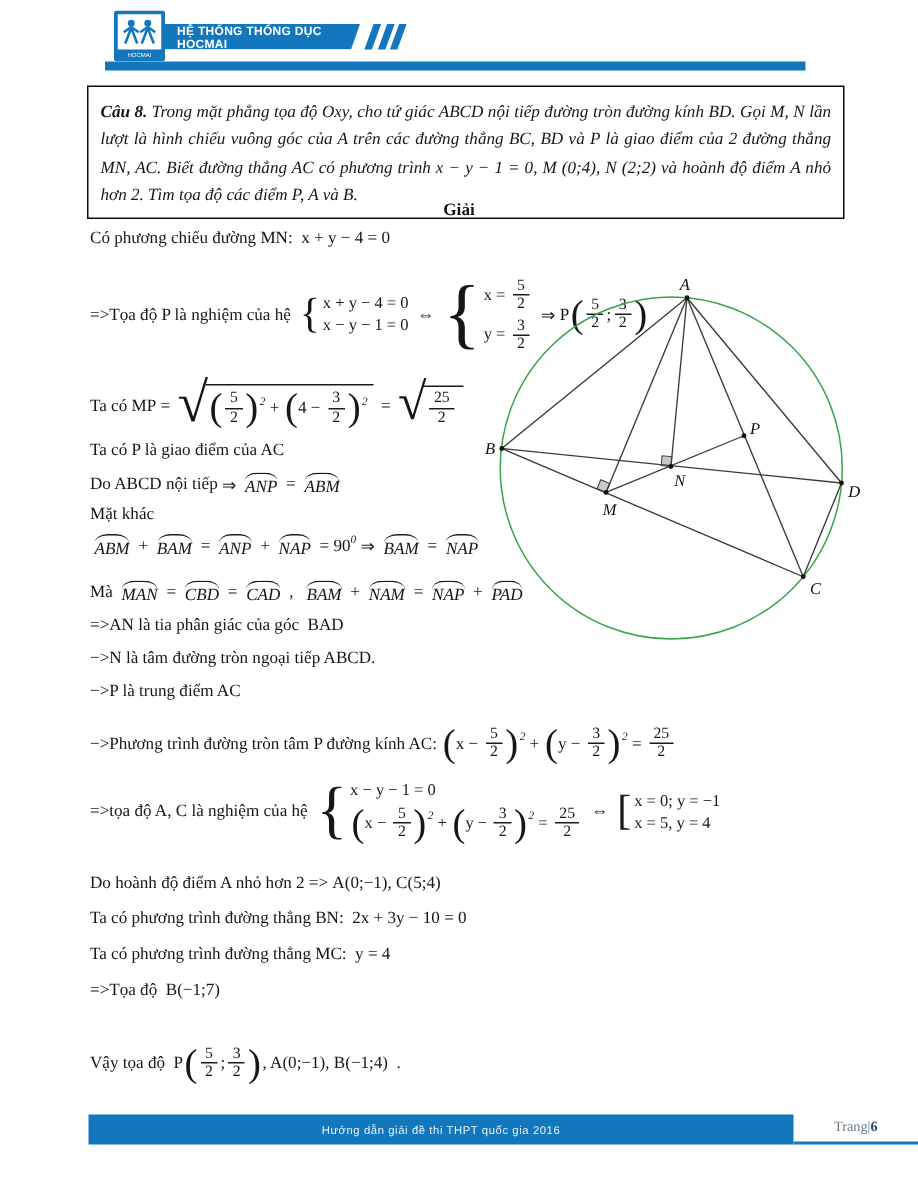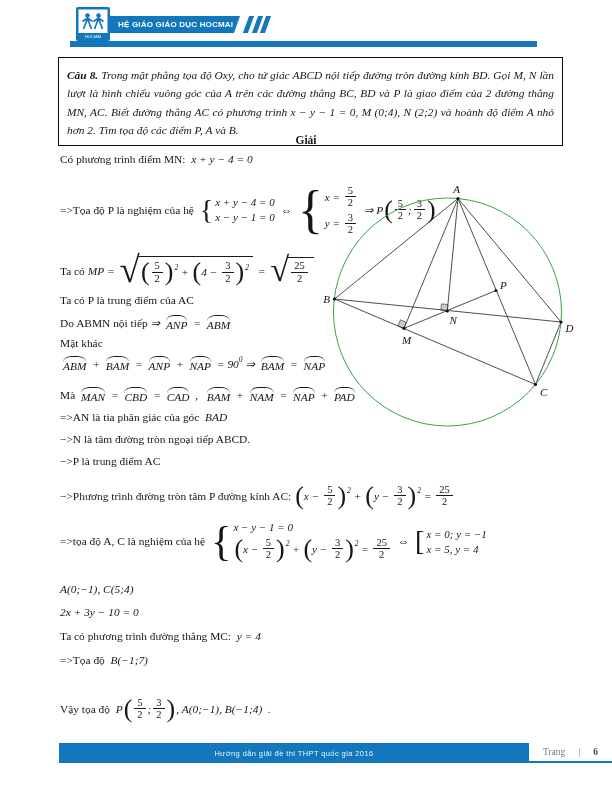--- a/index.html
+++ b/index.html
@@ -19,21 +19,21 @@
            border:1.7px solid #0d0d0d;padding:8px 8px 5px;font-style:italic;font-size:11.4px;
            line-height:18.4px;text-align:justify;}
   .problem .plabel{font-weight:bold;}
   .giai{position:absolute;left:0;top:134px;width:612px;text-align:center;font-weight:bold;font-size:11.5px;}
   
   .sline{position:absolute;left:60px;display:flex;align-items:center;white-space:pre;font-size:11.4px;}
   #l1{top:153px}#l2{top:184px}#l3{top:252px}#l4{top:294px}#l5{top:315px}#l6{top:337px}
   #l7{top:356px}#l8{top:387px}#l9{top:411px}#l10{top:433px}#l11{top:455px}#l12{top:483px}
   #l13{top:520px}#l14{top:583px}#l15{top:606px}#l16{top:630px}#l17{top:654px}#l18{top:696px}
   .t{font-style:normal;}
-  .m{font-style:italic;}
+  .m{}
   .sup{font-size:7.5px;vertical-align:6px;position:relative;top:-5px;font-style:italic;}
   .frac{display:inline-flex;flex-direction:column;align-items:center;font-size:10.5px;
         line-height:1.08;margin:0 2px;font-style:normal;}
   .frac .fn{display:block;padding:0 3px 0;border-bottom:1px solid #1a1a1a;}
   .frac .fd{display:block;padding-top:0;}
   .arc{font-style:italic;position:relative;display:inline-block;padding:4px 2px 0;margin:0 1px;}
   .arc::before{content:"";position:absolute;top:0;left:2px;right:2px;height:5px;
         border-top:1.2px solid #1a1a1a;border-radius:50%/ 8px 8px 0 0;}
   .sys{display:inline-flex;align-items:center;margin:0 3px;}
   .sys .delim{line-height:1;font-weight:400;display:flex;align-items:center;}
@@ -47,69 +47,69 @@
   .sqrt .rad{display:inline-flex;align-items:center;border-top:1.2px solid #1a1a1a;
              padding:2px 4px 0 2px;white-space:pre;}
   
   #diagram-svg{position:absolute;left:323px;top:183px;}
   
   .footer-bar{position:absolute;left:59px;top:743px;width:470px;height:20px;background:#1377bd;
               display:flex;align-items:center;justify-content:center;
               font-family:"Liberation Sans",sans-serif;font-size:7.5px;color:#eaf4fb;letter-spacing:.4px;}
   .footer-page{position:absolute;left:529px;top:743px;width:83px;height:18px;
                border-bottom:2.5px solid #1377bd;display:flex;align-items:center;justify-content:center;
-               font-size:9.5px;color:#6d7b85;gap:13px;}
+               font-size:9.5px;color:#6d7b85;gap:0;}
   .footer-page b{color:#1b4d6e;}
 </style>
 </head>
 <body>
 
 <div class="page">
 
   <div class="logo">
     <svg width="34" height="34" viewBox="0 0 34 34">
       <rect x="0" y="0" width="34" height="34" rx="2" fill="#1377bd"></rect>
       <rect x="2.5" y="2.5" width="29" height="23.5" fill="#ffffff"></rect>
       <circle cx="11.5" cy="8.5" r="2.3" fill="#1377bd"></circle>
       <path d="M7.5 22 L11.5 11.5 L15.5 22 M6.5 14.5 L11.5 11 L16.5 14.5" stroke="#1377bd" stroke-width="1.7" fill="none"></path>
       <circle cx="22.5" cy="8.5" r="2.3" fill="#1377bd"></circle>
       <path d="M18.5 22 L22.5 11.5 L26.5 22 M17.5 14.5 L22.5 11 L27.5 14.5" stroke="#1377bd" stroke-width="1.7" fill="none"></path>
       <text x="17" y="31.2" text-anchor="middle" font-family="Liberation Sans, sans-serif" font-size="4" fill="#ffffff">HOCMAI</text>
     </svg>
   </div>
   <div class="banner">
-    <span>HỆ GIÁO GIÁO DỤC HOCMAI</span>
+    <span>HỆ THỐNG THỐNG DỤC HOCMAI</span>
   </div>
   <div class="stripes">
     <span></span>
       <span></span>
       <span></span>
   </div>
   <div class="rule"></div>
 
   <div class="problem"><span class="plabel">Câu 8.</span><span> Trong mặt phẳng tọa độ Oxy, cho tứ giác ABCD nội tiếp đường tròn đường kính BD. Gọi M, N lần lượt là hình chiếu vuông góc của A trên các đường thẳng BC, BD và P là giao điểm của 2 đường thẳng MN, AC. Biết đường thẳng AC có phương trình  x − y − 1 = 0, M (0;4), N (2;2)  và hoành độ điểm A nhỏ hơn 2. Tìm tọa độ các điểm P, A và B.</span></div>
 
   <div class="giai">Giải</div>
 
   <div id="solution">
-      <div class="sline" id="l1"><span class="t">Có phương trình điểm MN:  </span><span class="m">x + y − 4 = 0</span></div>
+      <div class="sline" id="l1"><span class="t">Có phương chiếu đường MN:  </span><span class="m">x + y − 4 = 0</span></div>
       <div class="sline" id="l2"><span class="t">=&gt;Tọa độ P là nghiệm của hệ </span><span class="sys"><span class="delim" style="font-size: 28.08px;">{</span><span class="rows"><span class="row"><span class="m">x + y − 4 = 0</span></span><span class="row"><span class="m">x − y − 1 = 0</span></span></span></span><span class="m"> ⇔ </span><span class="sys"><span class="delim" style="font-size: 52px;">{</span><span class="rows"><span class="row"><span class="m">x = </span><span class="frac"><span class="fn">5</span><span class="fd">2</span></span></span><span class="row"><span class="m">y = </span><span class="frac"><span class="fn">3</span><span class="fd">2</span></span></span></span></span><span class="m"> ⇒ </span><span class="m">P</span><span class="par"><span class="delim" style="font-size: 25.92px;">(</span><span class="pc"><span class="frac"><span class="fn">5</span><span class="fd">2</span></span><span class="m">;</span><span class="frac"><span class="fn">3</span><span class="fd">2</span></span></span><span class="delim" style="font-size: 25.92px;">)</span></span></div>
       <div class="sline" id="l3"><span class="t">Ta có </span><span class="m">MP</span><span class="m"> = </span><span class="sqrt"><span class="sign" style="font-size: 37.12px; transform: translateY(-4%);">√</span><span class="rad"><span class="par"><span class="delim" style="font-size: 25.92px;">(</span><span class="pc"><span class="frac"><span class="fn">5</span><span class="fd">2</span></span></span><span class="delim" style="font-size: 25.92px;">)</span></span><span class="sup">2</span><span class="m"> + </span><span class="par"><span class="delim" style="font-size: 25.92px;">(</span><span class="pc"><span class="m">4 − </span><span class="frac"><span class="fn">3</span><span class="fd">2</span></span></span><span class="delim" style="font-size: 25.92px;">)</span></span><span class="sup">2</span></span></span><span class="m"> = </span><span class="sqrt"><span class="sign" style="font-size: 34.56px; transform: translateY(-4%);">√</span><span class="rad"><span class="frac"><span class="fn">25</span><span class="fd">2</span></span></span></span></div>
-      <div class="sline" id="l4"><span class="t">Ta có P là trung điểm của AC</span></div>
-      <div class="sline" id="l5"><span class="t">Do ABMN nội tiếp </span><span class="m">⇒ </span><span class="arc">ANP</span><span class="m"> = </span><span class="arc">ABM</span></div>
+      <div class="sline" id="l4"><span class="t">Ta có P là giao điểm của AC</span></div>
+      <div class="sline" id="l5"><span class="t">Do ABCD nội tiếp </span><span class="m">⇒ </span><span class="arc">ANP</span><span class="m"> = </span><span class="arc">ABM</span></div>
       <div class="sline" id="l6"><span class="t">Mặt khác</span></div>
       <div class="sline" id="l7"><span class="arc">ABM</span><span class="m"> + </span><span class="arc">BAM</span><span class="m"> = </span><span class="arc">ANP</span><span class="m"> + </span><span class="arc">NAP</span><span class="m"> = 90</span><span class="sup">0</span><span class="m"> ⇒ </span><span class="arc">BAM</span><span class="m"> = </span><span class="arc">NAP</span></div>
       <div class="sline" id="l8"><span class="t">Mà </span><span class="arc">MAN</span><span class="m"> = </span><span class="arc">CBD</span><span class="m"> = </span><span class="arc">CAD</span><span class="m"> ,  </span><span class="arc">BAM</span><span class="m"> + </span><span class="arc">NAM</span><span class="m"> = </span><span class="arc">NAP</span><span class="m"> + </span><span class="arc">PAD</span></div>
       <div class="sline" id="l9"><span class="t">=&gt;AN là tia phân giác của góc  </span><span class="m">BAD</span></div>
       <div class="sline" id="l10"><span class="t">−&gt;N là tâm đường tròn ngoại tiếp ABCD.</span></div>
       <div class="sline" id="l11"><span class="t">−&gt;P là trung điểm AC</span></div>
       <div class="sline" id="l12"><span class="t">−&gt;Phương trình đường tròn tâm P đường kính AC: </span><span class="par"><span class="delim" style="font-size: 25.92px;">(</span><span class="pc"><span class="m">x − </span><span class="frac"><span class="fn">5</span><span class="fd">2</span></span></span><span class="delim" style="font-size: 25.92px;">)</span></span><span class="sup">2</span><span class="m"> + </span><span class="par"><span class="delim" style="font-size: 25.92px;">(</span><span class="pc"><span class="m">y − </span><span class="frac"><span class="fn">3</span><span class="fd">2</span></span></span><span class="delim" style="font-size: 25.92px;">)</span></span><span class="sup">2</span><span class="m"> = </span><span class="frac"><span class="fn">25</span><span class="fd">2</span></span></div>
       <div class="sline" id="l13"><span class="t">=&gt;tọa độ A, C là nghiệm của hệ </span><span class="sys"><span class="delim" style="font-size: 42.64px;">{</span><span class="rows"><span class="row"><span class="m">x − y − 1 = 0</span></span><span class="row"><span class="par"><span class="delim" style="font-size: 25.92px;">(</span><span class="pc"><span class="m">x − </span><span class="frac"><span class="fn">5</span><span class="fd">2</span></span></span><span class="delim" style="font-size: 25.92px;">)</span></span><span class="sup">2</span><span class="m"> + </span><span class="par"><span class="delim" style="font-size: 25.92px;">(</span><span class="pc"><span class="m">y − </span><span class="frac"><span class="fn">3</span><span class="fd">2</span></span></span><span class="delim" style="font-size: 25.92px;">)</span></span><span class="sup">2</span><span class="m"> = </span><span class="frac"><span class="fn">25</span><span class="fd">2</span></span></span></span></span><span class="m"> ⇔ </span><span class="sys"><span class="delim" style="font-size: 28.08px;">[</span><span class="rows"><span class="row"><span class="m">x = 0; y = −1</span></span><span class="row"><span class="m">x = 5, y = 4</span></span></span></span></div>
-      <div class="sline" id="l14"><span class="m">A(0;−1), C(5;4)</span></div>
-      <div class="sline" id="l15"><span class="m">2x + 3y − 10 = 0</span></div>
+      <div class="sline" id="l14"><span class="t">Do hoành độ điểm A nhỏ hơn 2 =&gt; </span><span class="m">A(0;−1), C(5;4)</span></div>
+      <div class="sline" id="l15"><span class="t">Ta có phương trình đường thẳng BN:  </span><span class="m">2x + 3y − 10 = 0</span></div>
       <div class="sline" id="l16"><span class="t">Ta có phương trình đường thẳng MC:  </span><span class="m">y = 4</span></div>
       <div class="sline" id="l17"><span class="t">=&gt;Tọa độ  </span><span class="m">B(−1;7)</span></div>
       <div class="sline" id="l18"><span class="t">Vậy tọa độ  </span><span class="m">P</span><span class="par"><span class="delim" style="font-size: 25.92px;">(</span><span class="pc"><span class="frac"><span class="fn">5</span><span class="fd">2</span></span><span class="m">;</span><span class="frac"><span class="fn">3</span><span class="fd">2</span></span></span><span class="delim" style="font-size: 25.92px;">)</span></span><span class="m">, A(0;−1), B(−1;4)  .</span></div>
     </div>
 
   <svg id="diagram-svg" width="282" height="252" viewBox="323 183 282 252">
       <circle cx="447.5" cy="312" r="114" fill="none" stroke="#3aa24b" stroke-width="1"></circle>
       <polygon points="404,328.3 398,325.8 400.5,319.8 406.5,322.3" fill="#c9c9c9" stroke="#444" stroke-width="0.7"></polygon>
       <polygon points="447.3,311 440.8,310.3 441.4,303.9 447.9,304.5" fill="#c9c9c9" stroke="#444" stroke-width="0.7"></polygon>
       <line x1="458" y1="198.5" x2="334.5" y2="299" stroke="#3a3a3a" stroke-width="0.9"></line>

